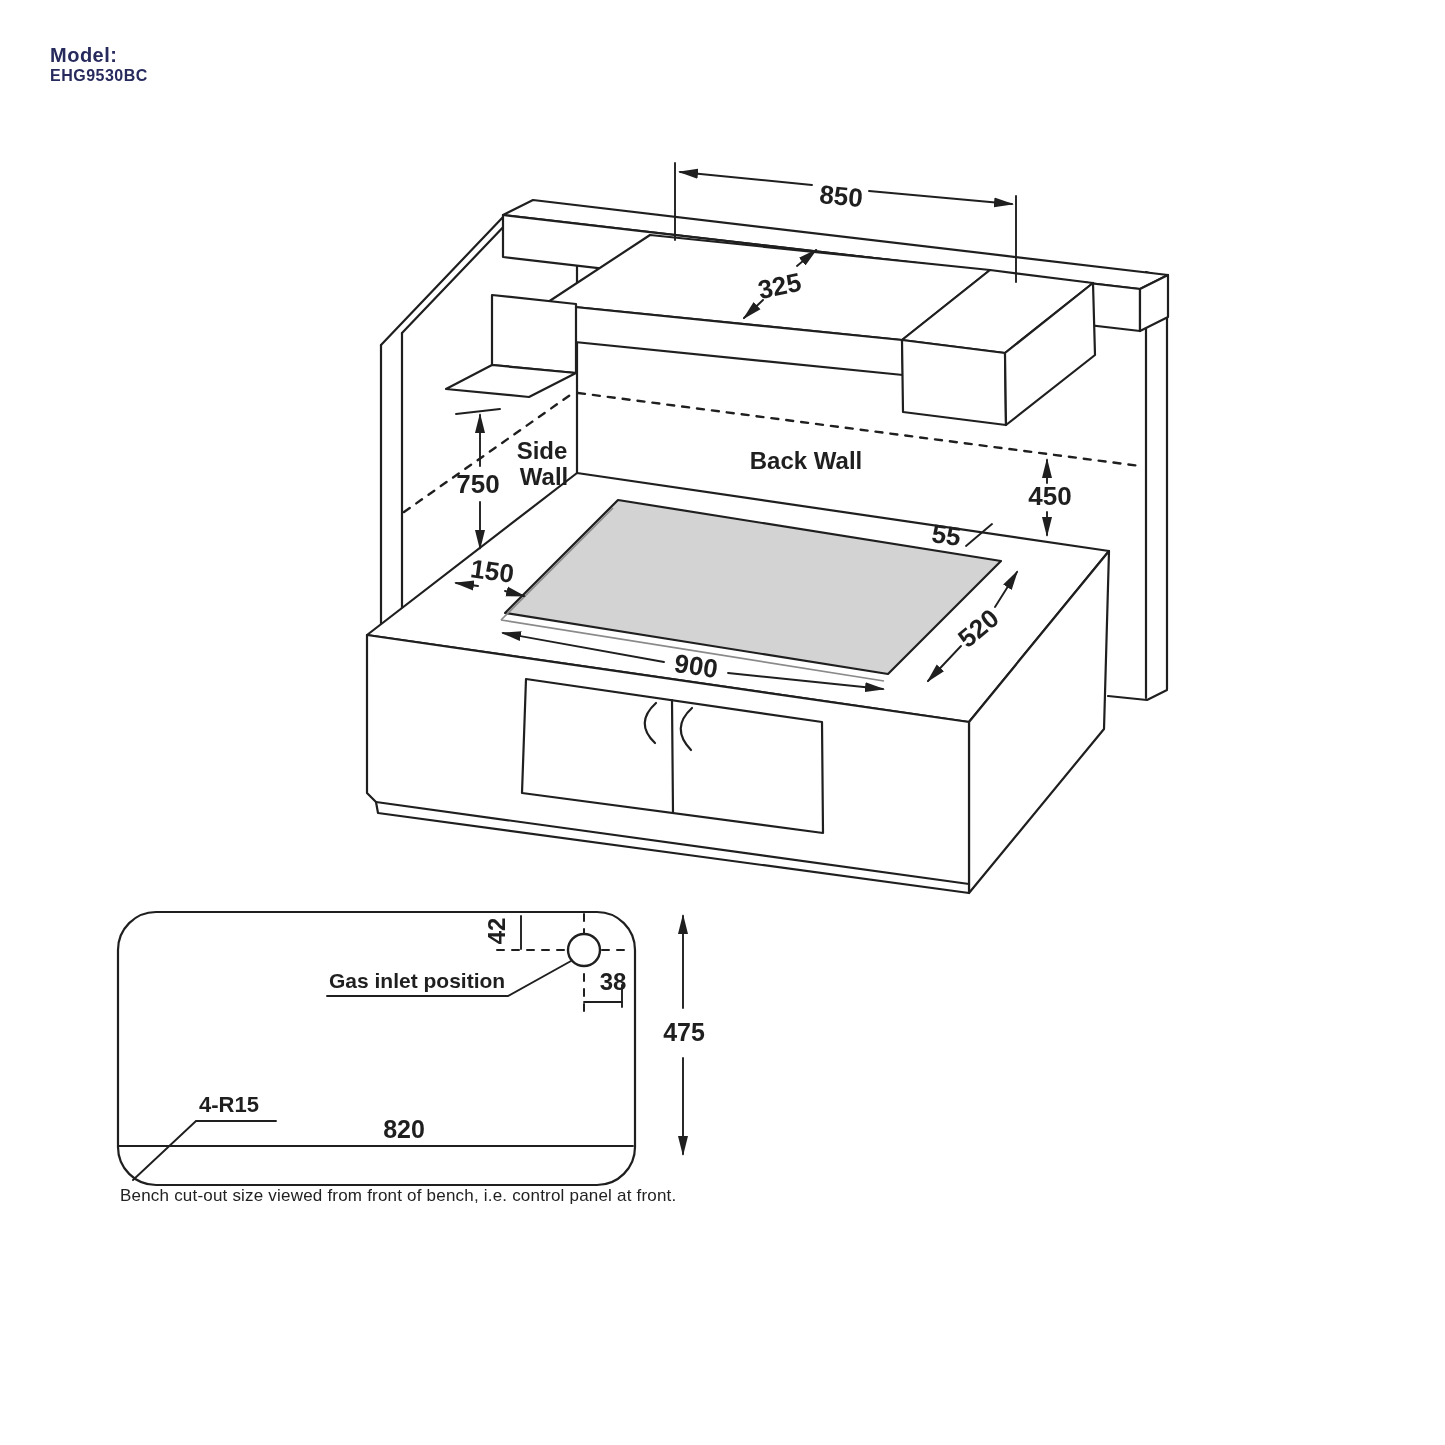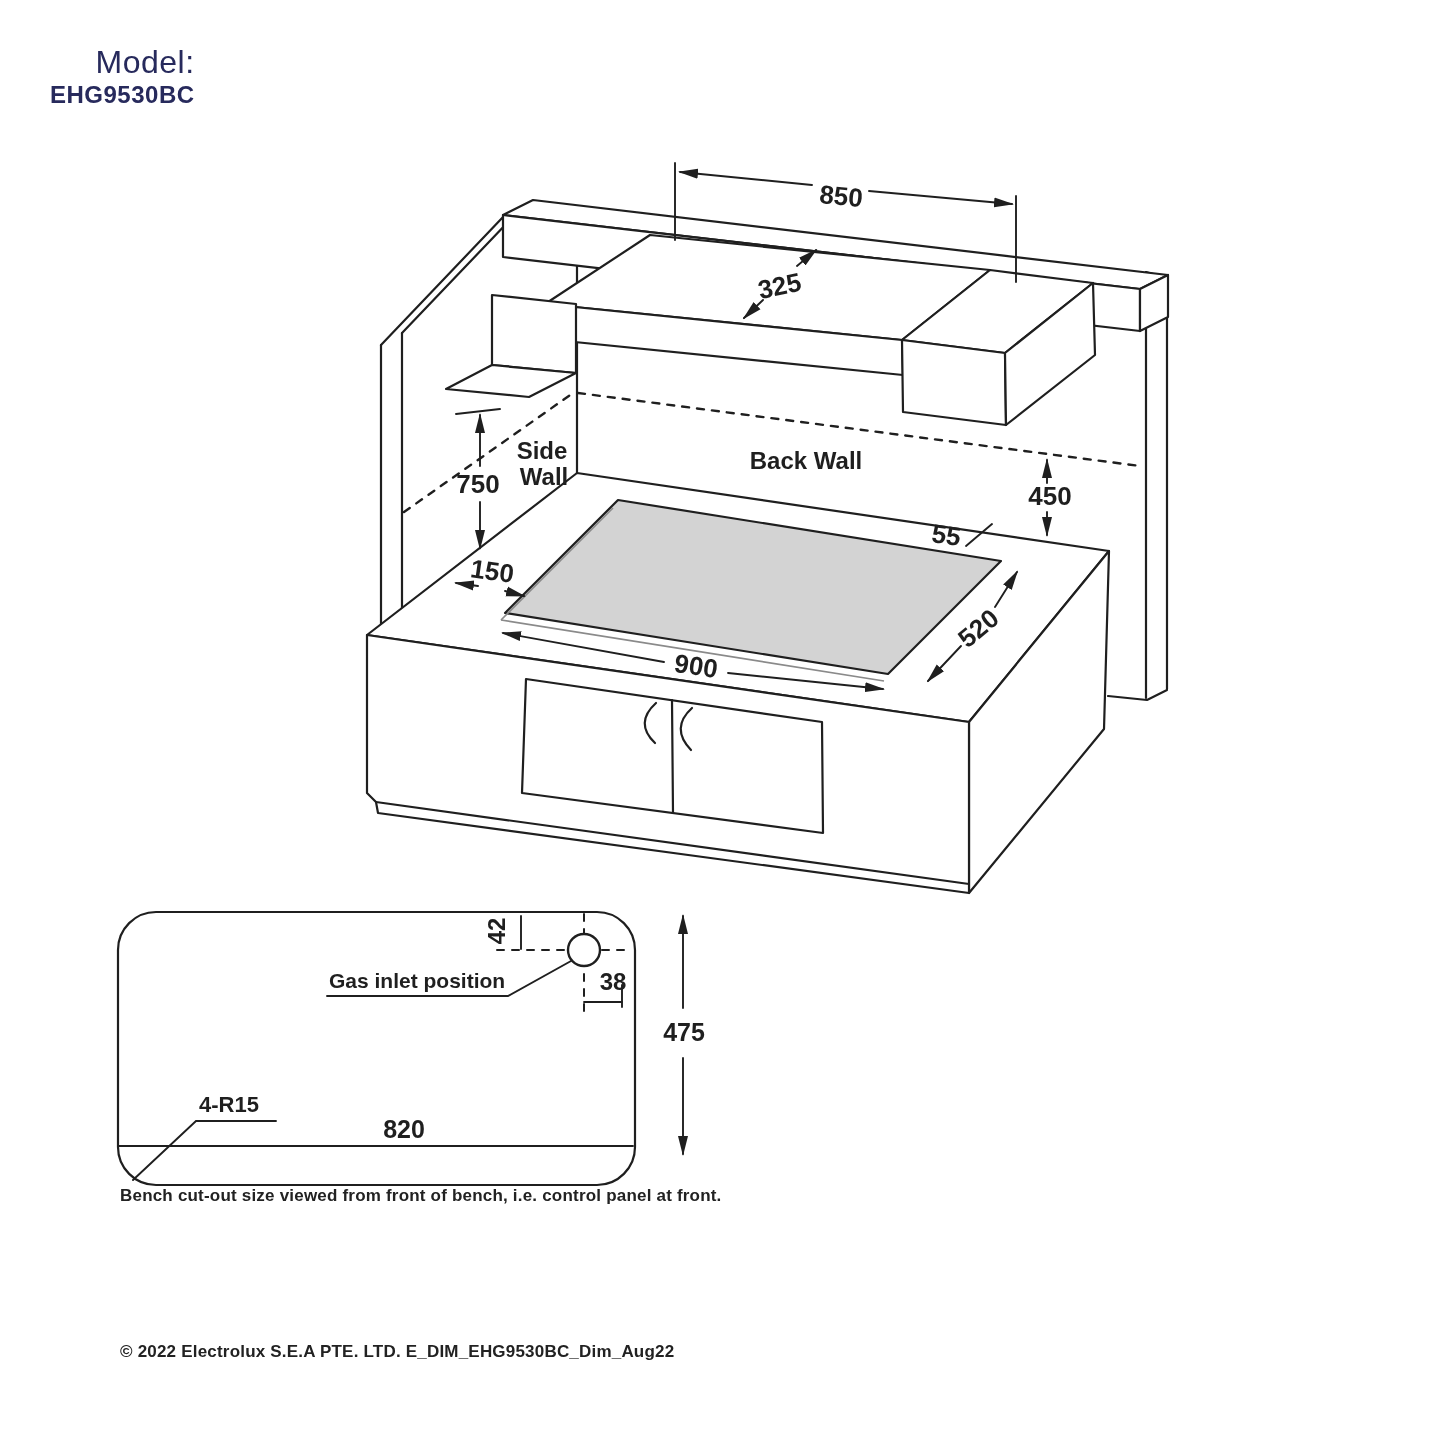--- a/index.html
+++ b/index.html
@@ -1,31 +1,31 @@
 <!DOCTYPE html>
 <html><head>
 <meta charset="utf-8">
 <style>
   html,body{margin:0;padding:0;background:#ffffff;}
   #page{position:relative;width:1445px;height:1445px;background:#fff;overflow:hidden;
         font-family:"Liberation Sans",sans-serif;color:#1f1f1f;}
   .hdr{position:absolute;left:50px;color:#272a5c;line-height:1.15;}
-  .hdr .l1{font-size:32px;font-weight:400;letter-spacing:.5px;text-align:right;}
-  .hdr .l2{font-size:24px;font-weight:600;letter-spacing:.5px;}
+  .hdr .l1{font-size:20px;font-weight:700;letter-spacing:.5px;}
+  .hdr .l2{font-size:16px;font-weight:600;letter-spacing:.5px;}
   #draw{position:absolute;left:0;top:0;width:1445px;height:1445px;}
   .ln{stroke:#1f1f1f;stroke-width:2.2;fill:none;stroke-linecap:round;stroke-linejoin:round;}
   .face{stroke:#1f1f1f;stroke-width:2.2;fill:#ffffff;stroke-linejoin:round;}
   .dim{stroke:#1f1f1f;stroke-width:1.9;fill:none;stroke-linecap:round;}
   .dsh{stroke:#1f1f1f;stroke-width:2.4;fill:none;stroke-dasharray:7 8;stroke-linecap:round;}
   .thin{stroke:#8a8a8a;stroke-width:1.6;fill:none;}
   text.d{font:700 26px "Liberation Sans",sans-serif;fill:#1f1f1f;text-anchor:middle;}
   text.w{font:700 24px "Liberation Sans",sans-serif;fill:#1f1f1f;text-anchor:middle;}
   text.c{font:700 24px "Liberation Sans",sans-serif;fill:#1f1f1f;text-anchor:middle;}
   text.lbl{font:600 21px "Liberation Sans",sans-serif;fill:#1f1f1f;text-anchor:start;}
-  .note{position:absolute;left:120px;font-size:17px;font-weight:700;color:#222;letter-spacing:.2px;}
+  .note{position:absolute;left:120px;font-size:17px;font-weight:400;color:#222;letter-spacing:.2px;}
   .foot{position:absolute;left:120px;font-size:17px;font-weight:600;color:#222;letter-spacing:.2px;}
 </style>
 </head>
 <body>
 
 <div id="page">
 
   <div class="hdr" style="top:44px;">
     <div class="l1">Model:</div>
     <div class="l2">EHG9530BC</div>
@@ -180,14 +180,13 @@
 
       <g>
         <path class="dim" d="M683,1008 L683,916" marker-end="url(#ah)"></path>
         <path class="dim" d="M683,1058 L683,1154" marker-end="url(#ah)"></path>
         <text class="c" style="font-size:25px" x="684" y="1041">475</text>
       </g>
     </g>
   </svg>
 
   <div class="note" style="top:1186px;">Bench cut-out size viewed from front of bench, i.e. control panel at front.</div>
-  <div class="foot" style="top:1342px;">© 2022 Electrolux S.E.A PTE. LTD. E_DIM_EHG9530BC_Dim_Aug22</div>
 </div>
 
 </body></html>

